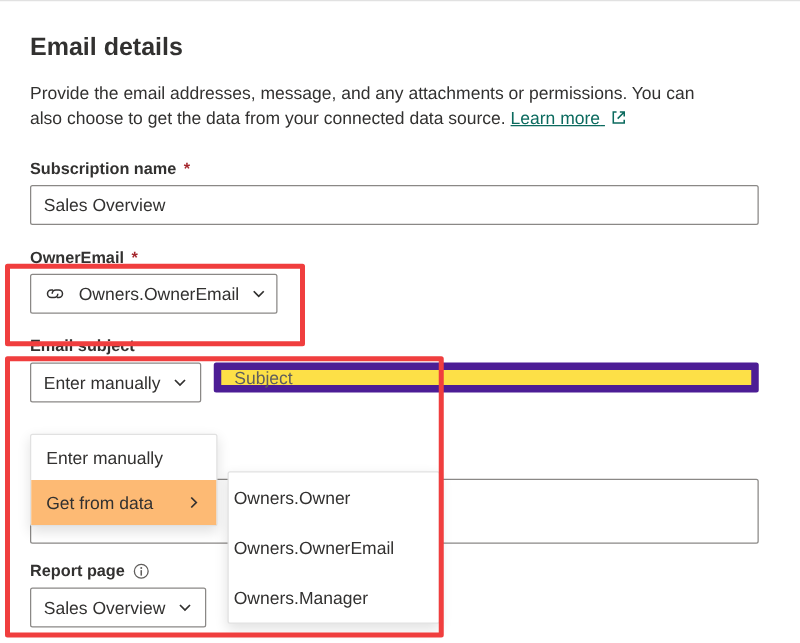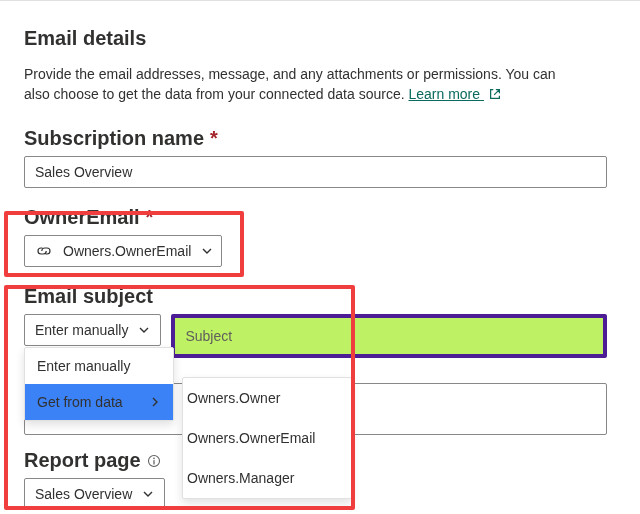--- a/index.html
+++ b/index.html
@@ -14,51 +14,51 @@
     height: 514px;
     overflow: hidden;
   }
   .topline { border-top: 1px solid #e1e1e1; }
   .page { padding: 16px 24px 0 24px; position: relative; }
   h1 { font-size: 20px; font-weight: 600; margin: 10px 0 14px 0; }
   .desc { color: #323130; line-height: 1.45; max-width: 560px; margin-bottom: 22px; }
   .learnmore { color: #0b6a5e; text-decoration: underline; }
   .ext-icon { display:inline-block; vertical-align:-2px; margin-left:4px; }
   .field { margin-bottom: 18px; }
-  .label { font-weight: 600; font-size: 20px; margin-bottom: 6px; display:flex; align-items:center; gap:4px;}
+  .label { font-weight: 600; font-size: 13px; margin-bottom: 6px; display:flex; align-items:center; gap:4px;}
   .req { color: #a4262c; margin-left:2px; }
   .input {
     width: 583px;
     height: 32px;
     border: 1px solid #8a8886;
     border-radius: 2px;
     padding: 0 10px;
     display: flex;
     align-items: center;
     background: #fff;
     font-size: 14px;
   }
   .input-short { width: auto; display:inline-flex; }
   .chevron { margin-left: 10px; display:inline-flex; }
   .icon-left { margin-right: 10px; display:inline-flex; }
   .placeholder { color: #605e5c; }
   .subject-row { display:flex; gap:10px; }
   .subject-dd { height:32px; border:1px solid #8a8886; border-radius:2px; padding:0 10px; display:inline-flex; align-items:center; background:#fff; min-width:130px;}
-  .subject-input { flex: 0 0 436px; height:44px; border:4px solid #4c1d95; border-radius:2px; padding:0 10px; display:flex; align-items:center; background:#bef264;}
+  .subject-input { flex: 0 0 436px; height:24px; border:6px solid #4c1d95; border-radius:2px; padding:0 10px; display:flex; align-items:center; background:#fde047;}
   .dropdown {
     position:absolute;
     background:#fff;
     border:1px solid #e1e1e1;
     box-shadow: 0 4px 10px rgba(0,0,0,0.12);
     border-radius:2px;
     z-index: 50;
   }
   .dd1 { left:24px; top:346px; width:150px; }
   .dd1 .item { padding:10px 12px; display:flex; align-items:center; justify-content:space-between; }
-  .dd1 .item.hover { background:#3b82f6; }
+  .dd1 .item.hover { background:#fdba74; }
   .dd2 { left:182px; top:376px; width:170px; }
   .dd2 .item { padding:12px 4px; }
   .hint-box {
     position:absolute; left:24px; top:382px;
     width:583px; height:52px;
     border:1px solid #8a8886; border-radius:2px;
     z-index:1;
   }
   .report-block { position:absolute; left:24px; top:448px; }
   .info-icon { display:inline-flex; margin-left:2px; }

